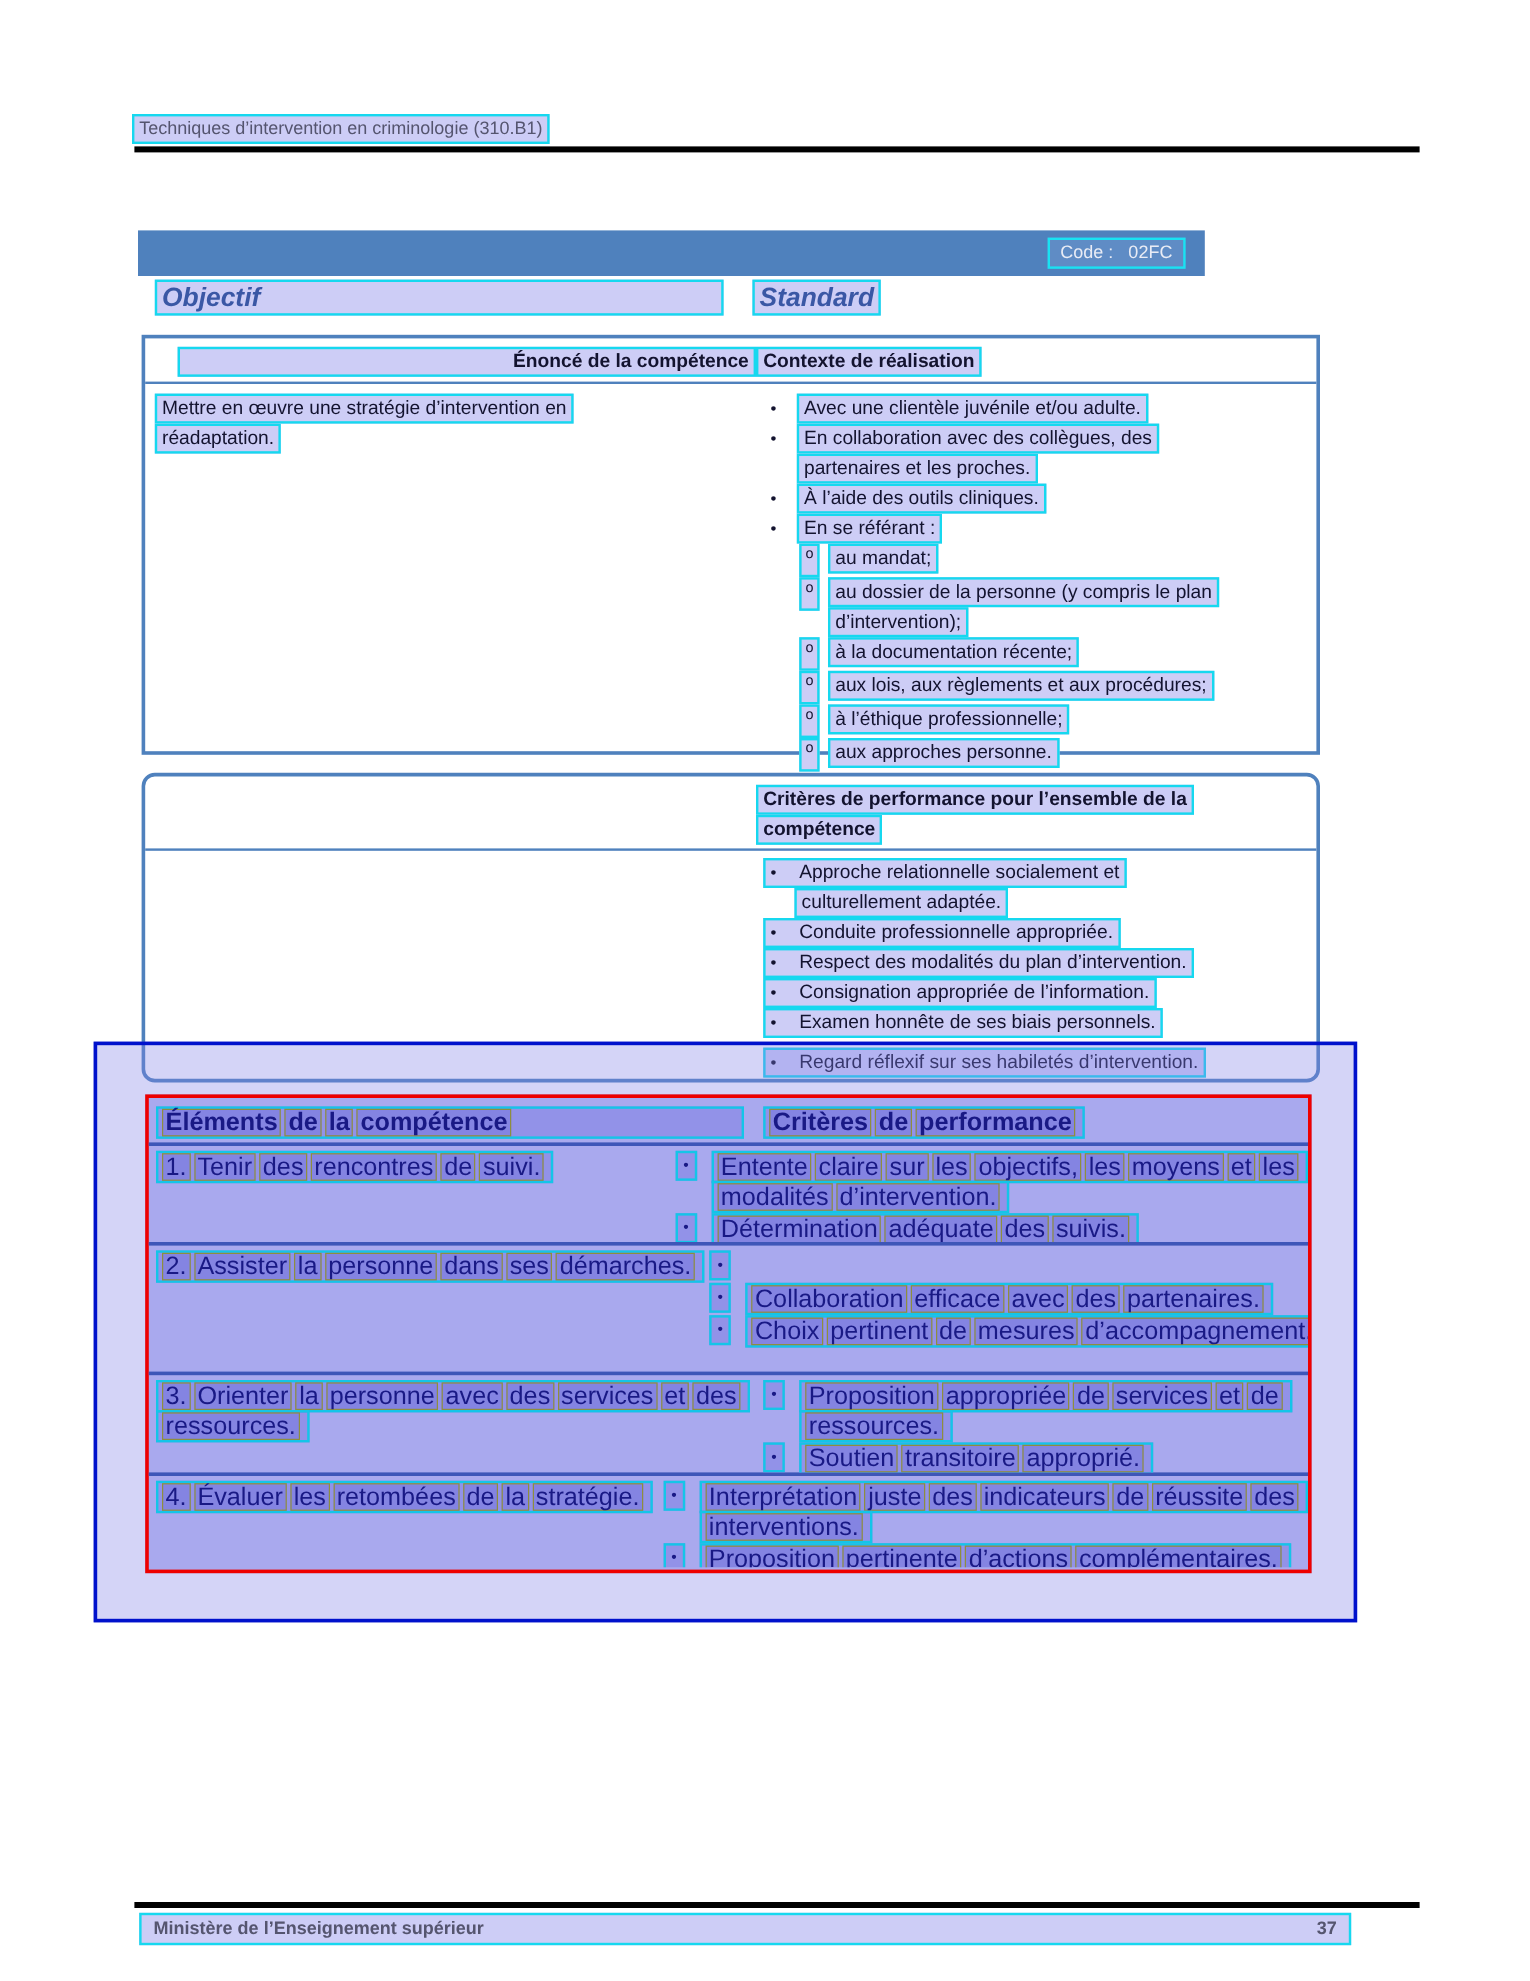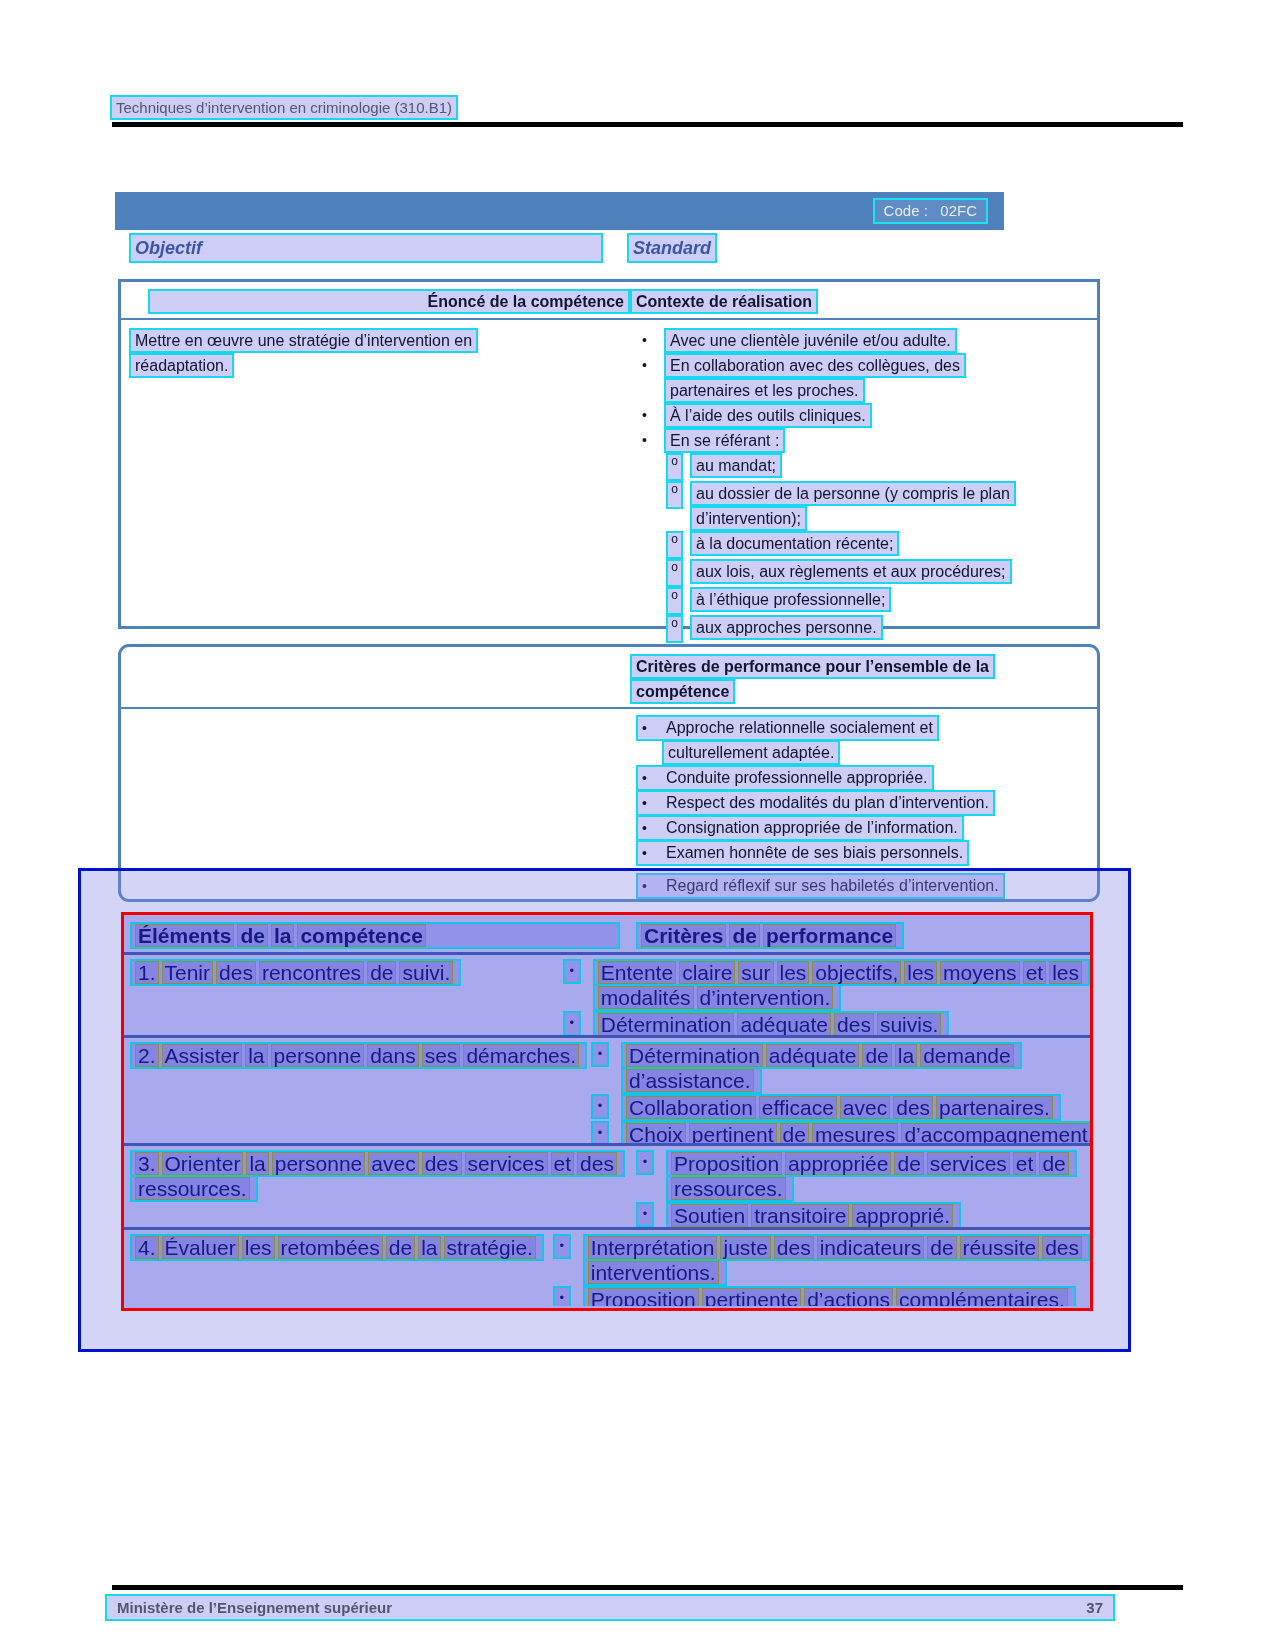--- a/index.html
+++ b/index.html
@@ -16,21 +16,21 @@
   .sm-box{display:inline-block;width:13px;height:24px;border:2px solid #16d8ef;
       background:#cdcdf6;font-size:12px;line-height:13px;text-align:center;vertical-align:top;}
 
   
   .rule{background:#000;height:5px;}
   .banner{background:#4f81bd;}
   .codebox{border:2px solid #19e2f2;background:rgba(215,220,255,0.12);
       color:#e9ecf5;font-size:15px;line-height:22px;padding:0 9px;white-space:pre;}
 
   
-  .bighead{font-size:18px;font-weight:bold;font-style:italic;color:#3a57a5;}
+  .bighead{font-size:22px;font-weight:bold;font-style:italic;color:#3a57a5;}
   .obj-box{width:462px;}
 
   
   .sbtable{border:3px solid #4f81bd;background:#fff;}
   .thead{border-bottom:2px solid #4f81bd;display:flex;}
   .tbody{display:flex;}
   .c1{width:509px;padding:8px 0 0 8px;box-sizing:border-box;}
   .c2{flex:1;padding:8px 8px 0 0;box-sizing:border-box;}
   .hdr-txt{font-weight:bold;font-size:16px;}
   .t1-item{display:flex;}
@@ -223,24 +223,20 @@
       </div>
     </div>
 
     <div class="row3" style="height:108px;">
       <div class="c1r">
         <div class="tl"><span class="hl3 wordize"><span class="word">2.</span><span class="word">Assister</span><span class="word">la</span><span class="word">personne</span><span class="word">dans</span><span class="word">ses</span><span class="word">démarches.</span></span></div>
       </div>
       <div class="c2r">
         <div class="t3-item">
           <span class="mb3"><span>•</span></span>
-          <div>
-            <div class="tl"><span class="hl3 wordize"><span class="word">Détermination</span><span class="word">adéquate</span><span class="word">de</span><span class="word">la</span><span class="word">demande</span></span></div>
-            <div class="tl"><span class="hl3 wordize"><span class="word">d’assistance.</span></span></div>
-          </div>
         </div>
         <div class="t3-item">
           <span class="mb3"><span>•</span></span>
           <div>
               <div class="tl"><span class="hl3 wordize"><span class="word">Collaboration</span><span class="word">efficace</span><span class="word">avec</span><span class="word">des</span><span class="word">partenaires.</span></span></div>
             </div>
         </div>
         <div class="t3-item">
           <span class="mb3"><span>•</span></span>
           <div>
@@ -288,18 +284,18 @@
           <span class="mb3"><span>•</span></span>
           <div>
               <div class="tl"><span class="hl3 wordize"><span class="word">Proposition</span><span class="word">pertinente</span><span class="word">d’actions</span><span class="word">complémentaires.</span></span></div>
             </div>
         </div>
       </div>
     </div>
   </div>
 
   <div class="abs rule" style="left:112px;top:1553px;width:1071px;"></div>
-  <div class="abs footbox" style="left:105px;top:1562px;width:986px;">
+  <div class="abs footbox" style="left:116px;top:1562px;width:986px;">
     <span class="smalltext" style="font-weight:bold;">Ministère de l’Enseignement supérieur</span>
     <span class="smalltext" style="font-weight:bold;">37</span>
   </div>
 
 </div>
 
 </body></html>

